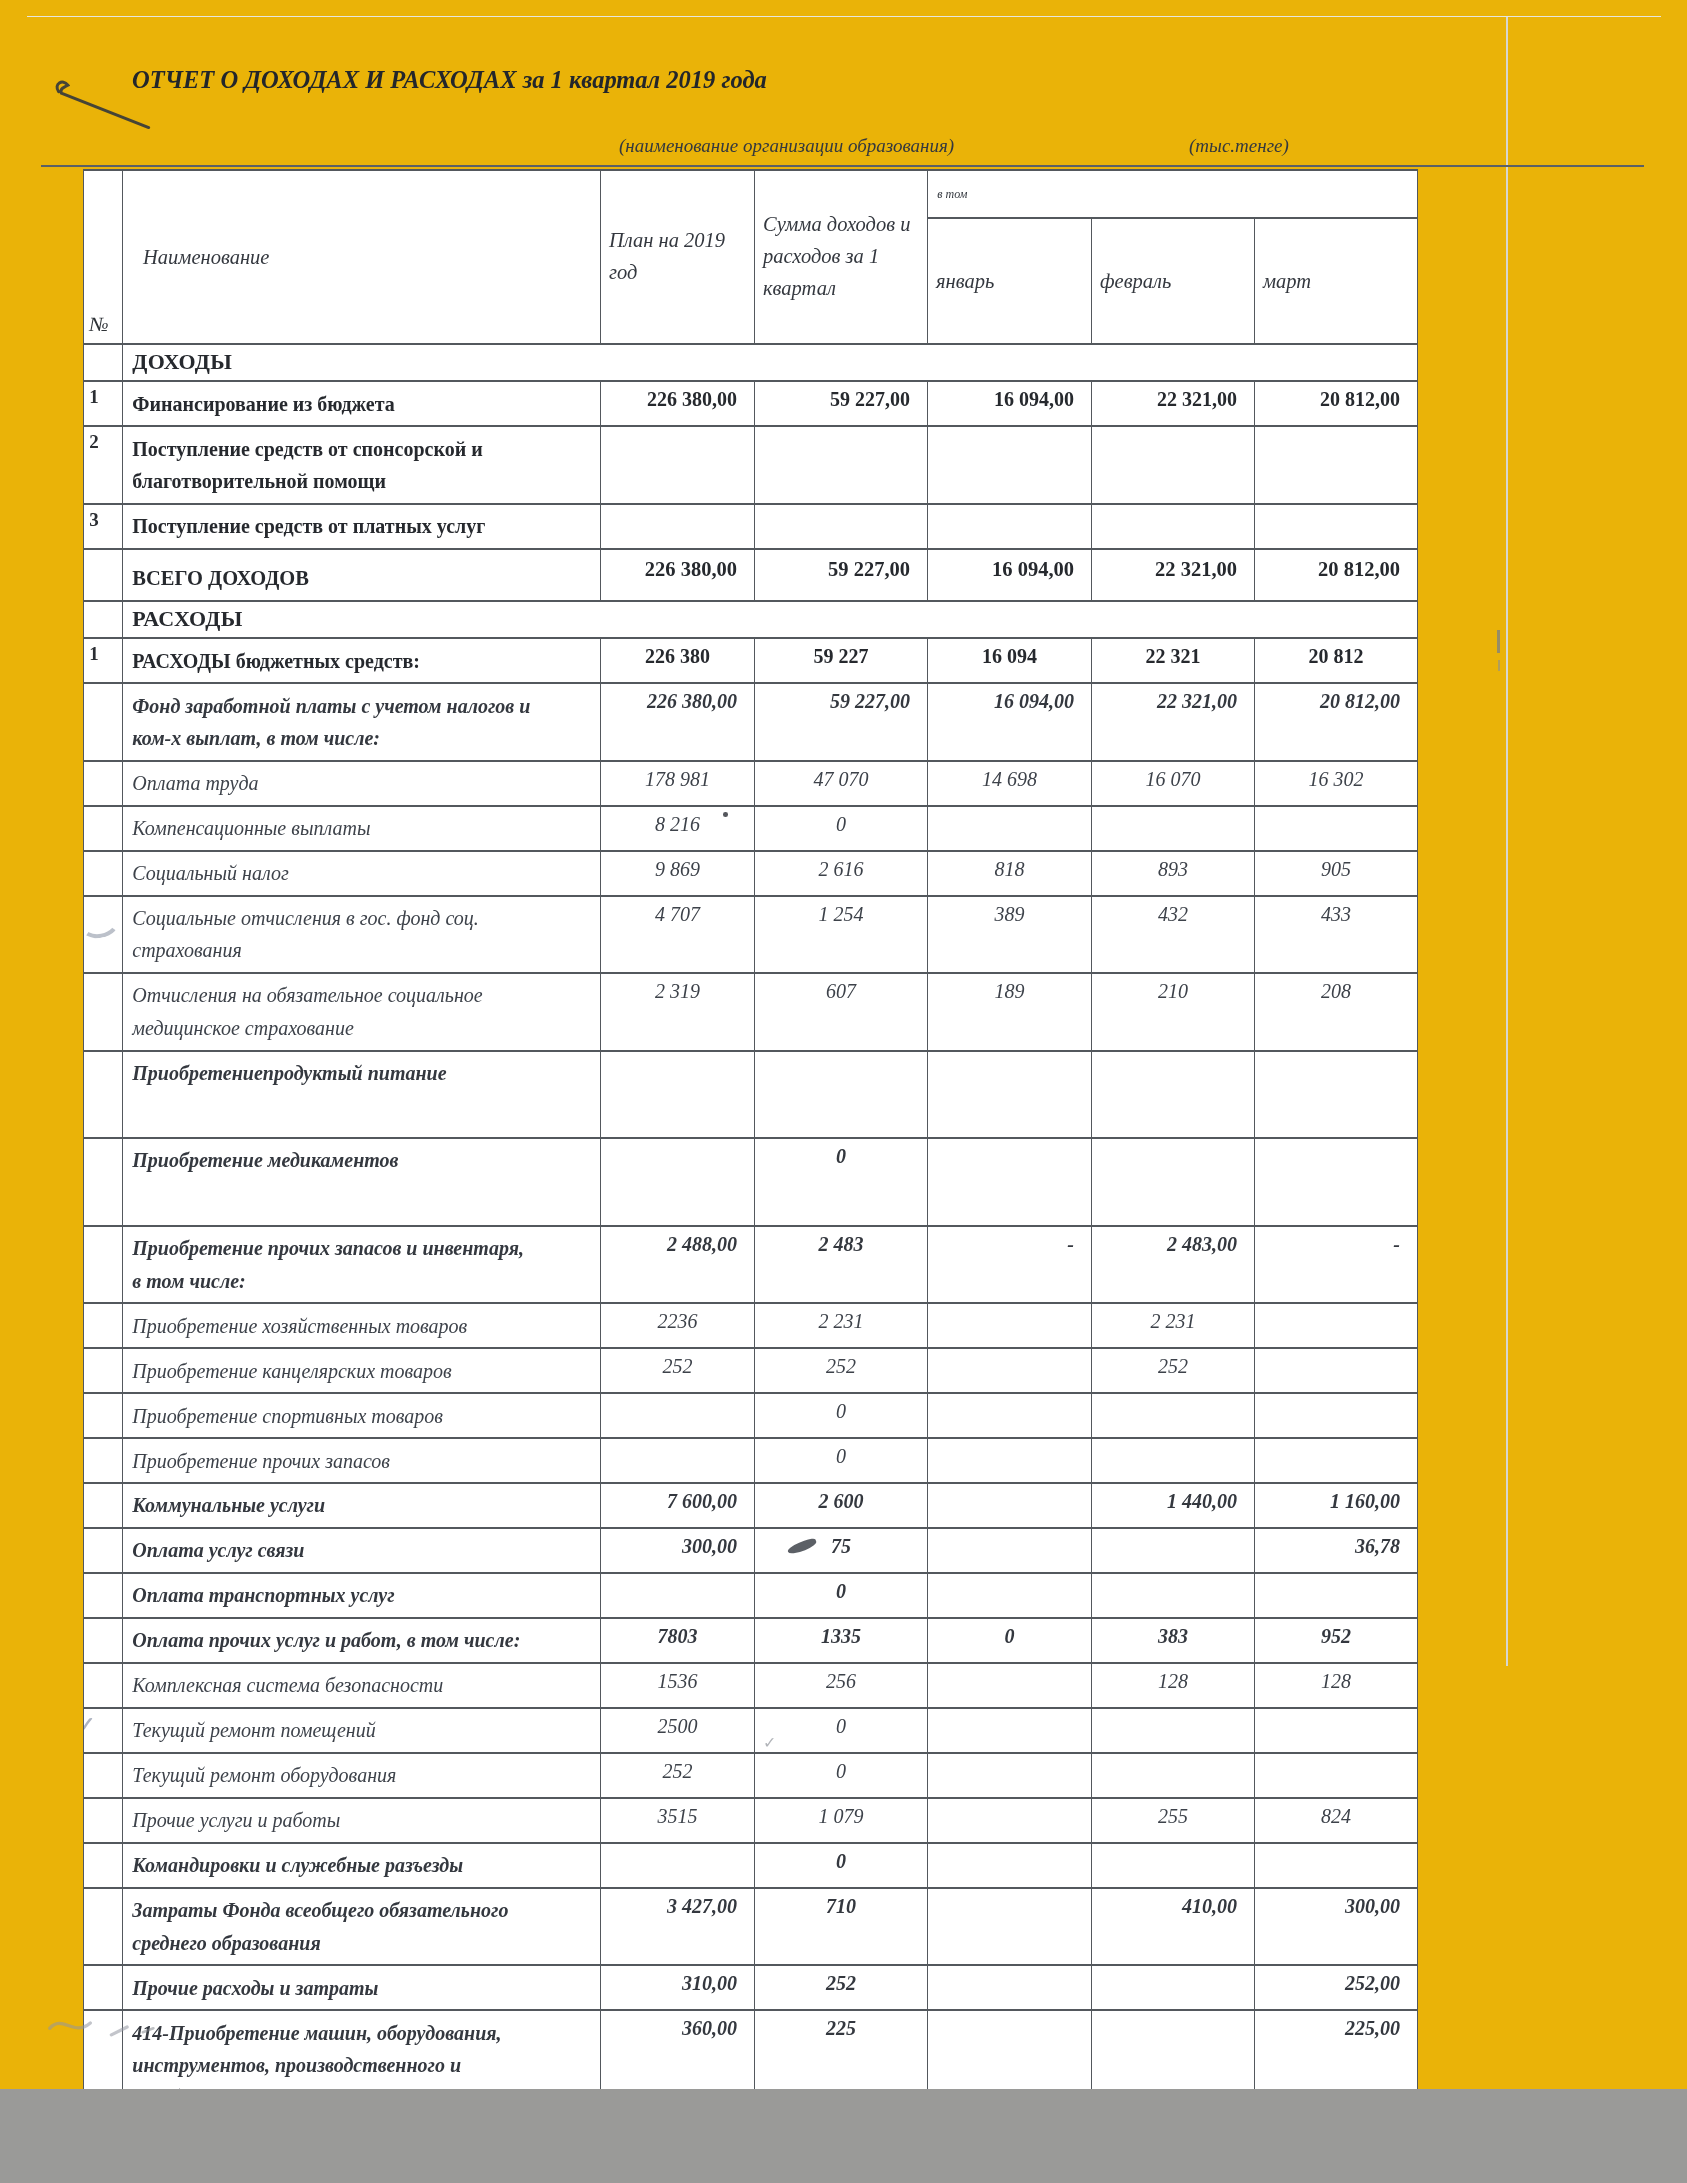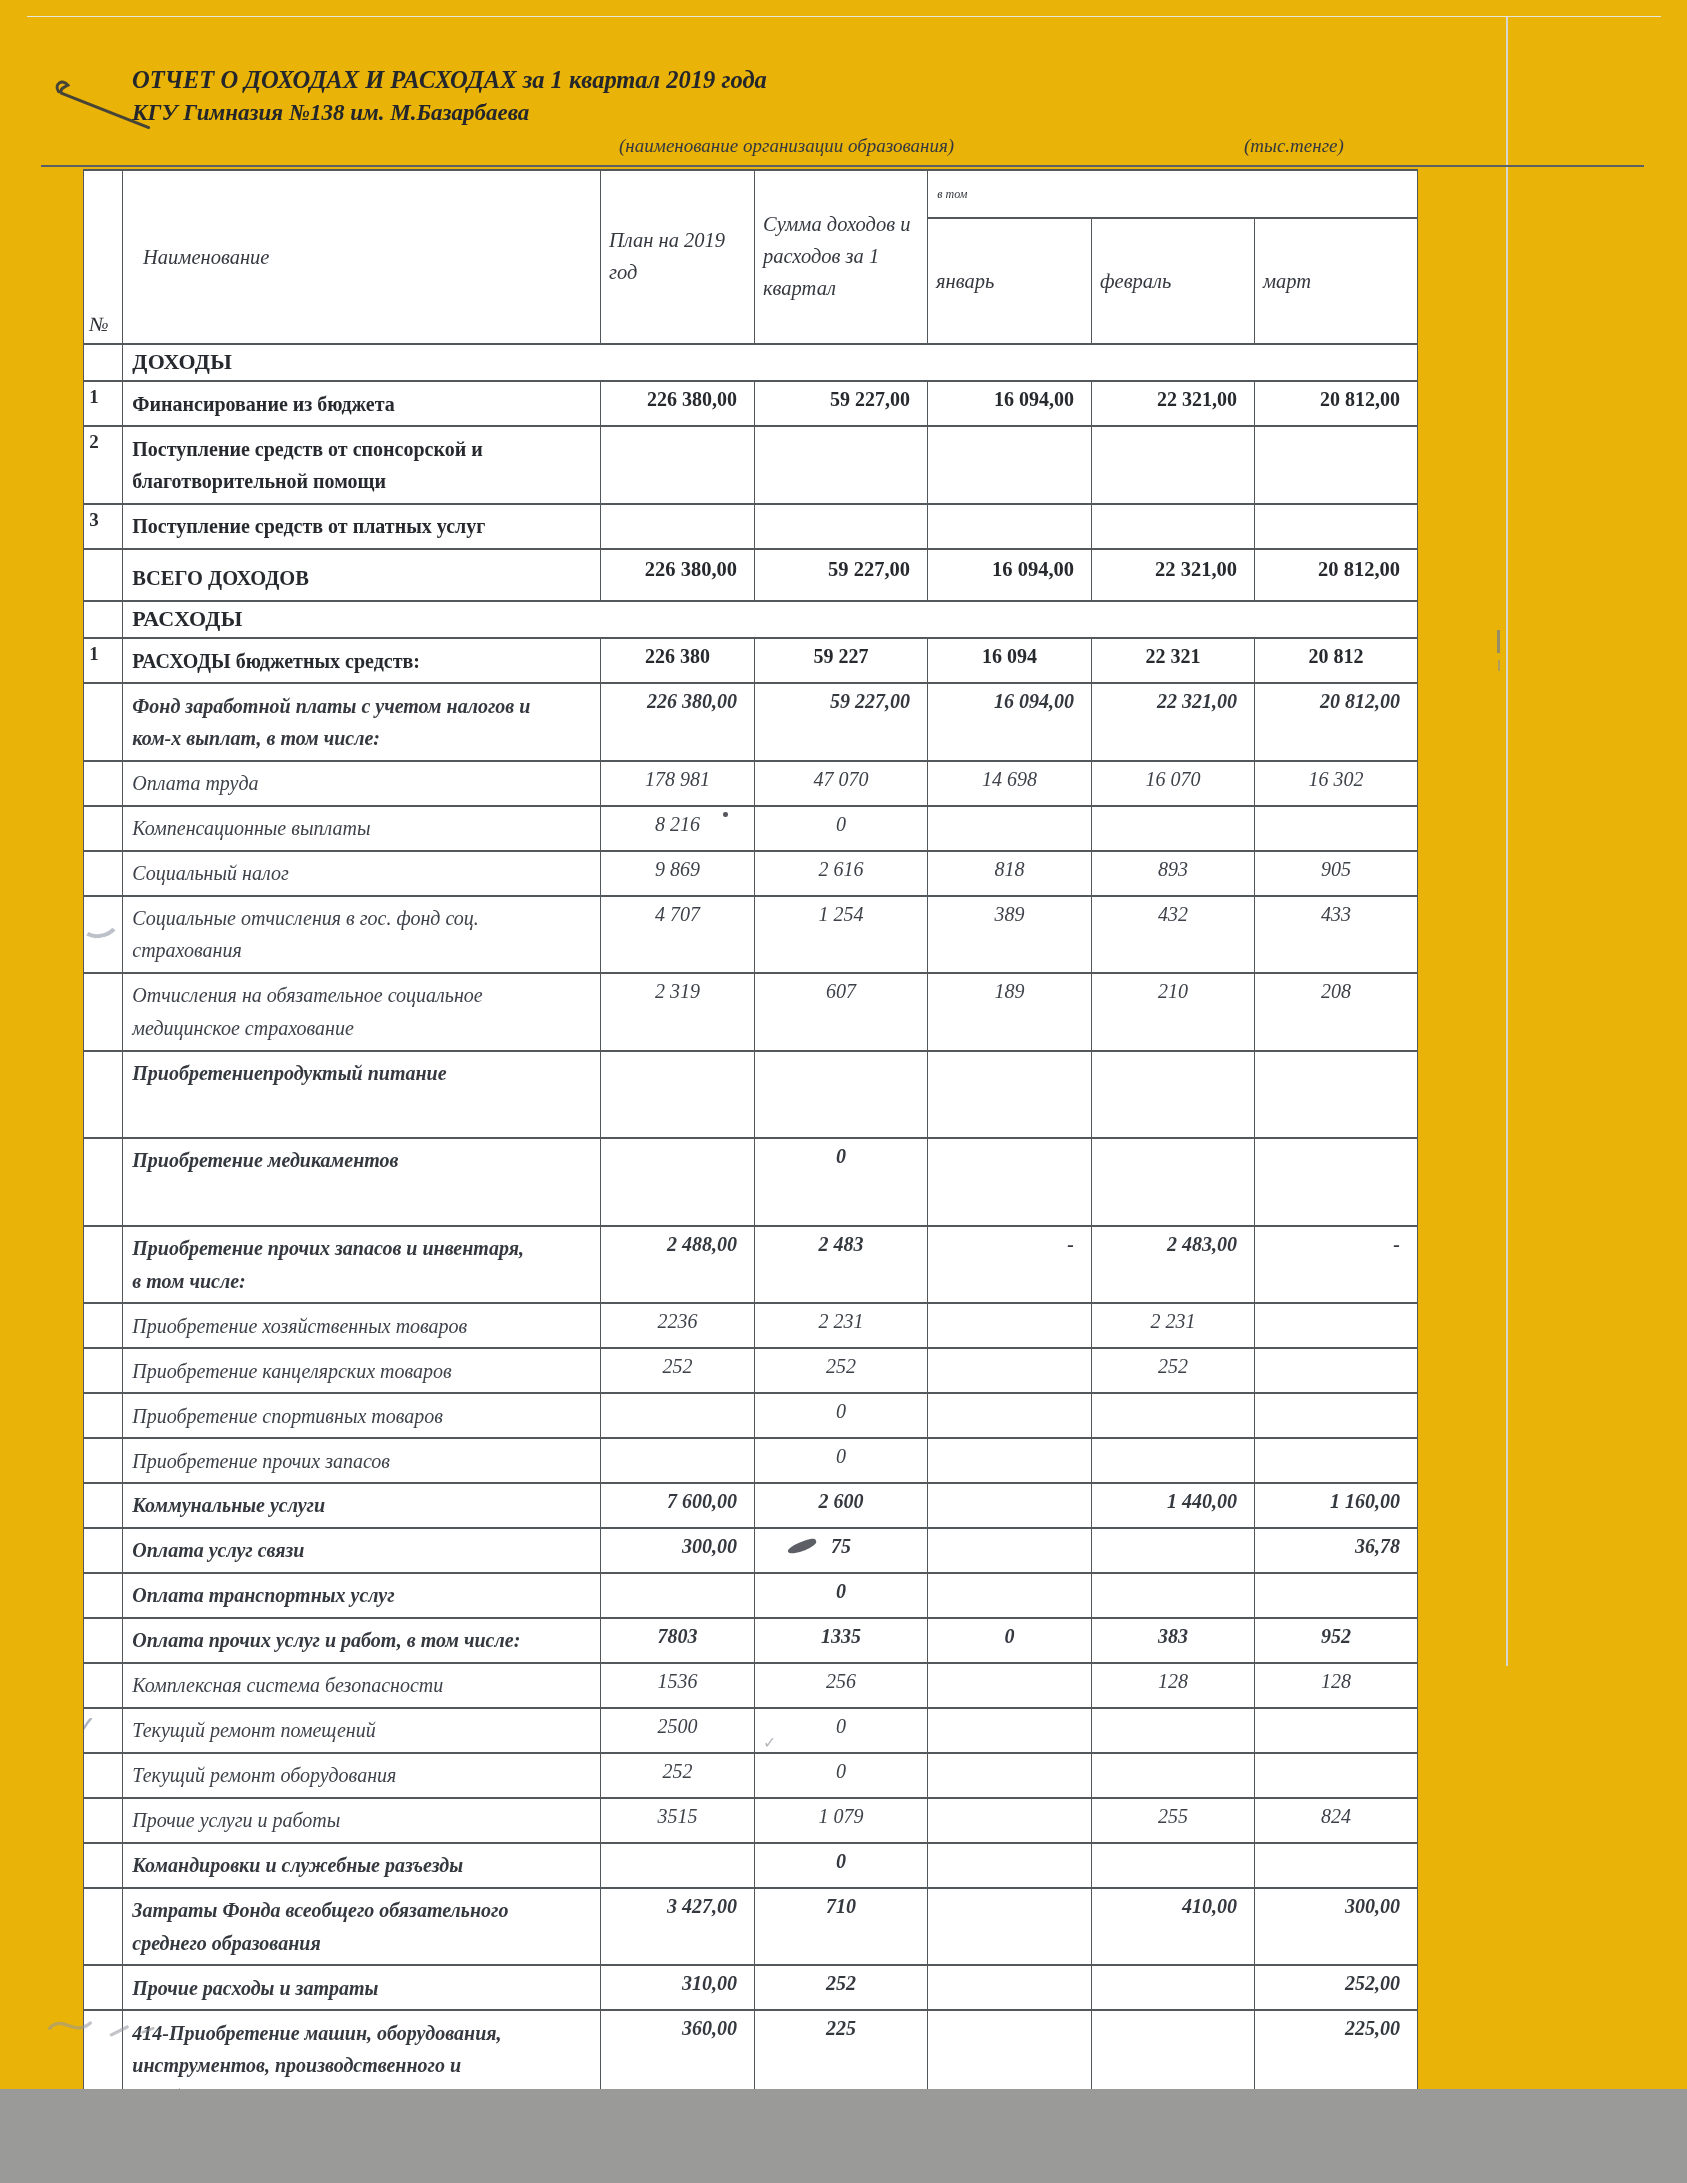--- a/index.html
+++ b/index.html
@@ -7,21 +7,21 @@
     position:relative; width:1687px; height:2089px; margin:0 auto;
     background:#eab308; overflow:hidden;
     font-family:"Liberation Serif","DejaVu Serif",serif; color:#26292e;
   }
   
   .titleblock{position:absolute;left:132px;top:64px;}
   .title-line1{font-style:italic;font-weight:700;font-size:24.5px;line-height:1.3;color:#23262b;}
   .title-line2{font-style:italic;font-weight:700;font-size:23px;line-height:1.45;color:#23262b;}
   .cap{position:absolute;top:135px;font-style:italic;font-size:19px;color:#34383e;}
   .cap-org{left:619px;}
-  .cap-units{left:1244px;}
+  .cap-units{left:1189px;}
   .toprule{position:absolute;left:41px;top:165px;width:1603px;height:2px;background:#5b6065;}
   .scan-topedge{position:absolute;left:26.5px;top:16px;width:1634px;height:1.3px;background:#e6e6df;}
   .scan-rightline{position:absolute;left:1506px;top:17px;width:2px;height:1649px;background:#d7d7d0;}
   .scan-rdash1{position:absolute;left:1497px;top:630px;width:2.6px;height:22.5px;background:#7a7f85;opacity:.75;}
   .scan-rdash2{position:absolute;left:1498px;top:660px;width:2px;height:10.6px;background:#8a8f95;opacity:.6;}
   svg.art{position:absolute;pointer-events:none;}
   
   .tablewrap{position:absolute;left:83px;top:169px;width:1389px;}
   table.report{border-collapse:collapse;table-layout:fixed;width:1334px;background:#fff;}
   table.report th, table.report td{
@@ -89,21 +89,20 @@
   <div class="scan-rightline"></div>
   <div class="scan-rdash1"></div>
   <div class="scan-rdash2"></div>
 
   <svg class="art" style="left:52px;top:77px;" width="106" height="56" viewBox="0 0 160 84">
     <path d="M10,22 C2,10 16,2 24,12 C16,16 12,18 14,24 L146,76" stroke="#34373c" stroke-width="4.5" fill="none" opacity="0.9" stroke-linecap="round"></path>
   </svg>
 
   <div class="titleblock">
     <div class="title-line1">ОТЧЕТ О ДОХОДАХ И РАСХОДАХ за 1 квартал 2019 года</div>
-    <div class="title-line2">КГУ Гимназия №138 им. М.Базарбаева</div>
   </div>
   <div class="cap cap-org">(наименование организации образования)</div>
   <div class="cap cap-units">(тыс.тенге)</div>
   <div class="toprule"></div>
 
   <div class="tablewrap">
     <table class="report">
       <colgroup>
         <col style="width:39px">
           <col style="width:478px">

